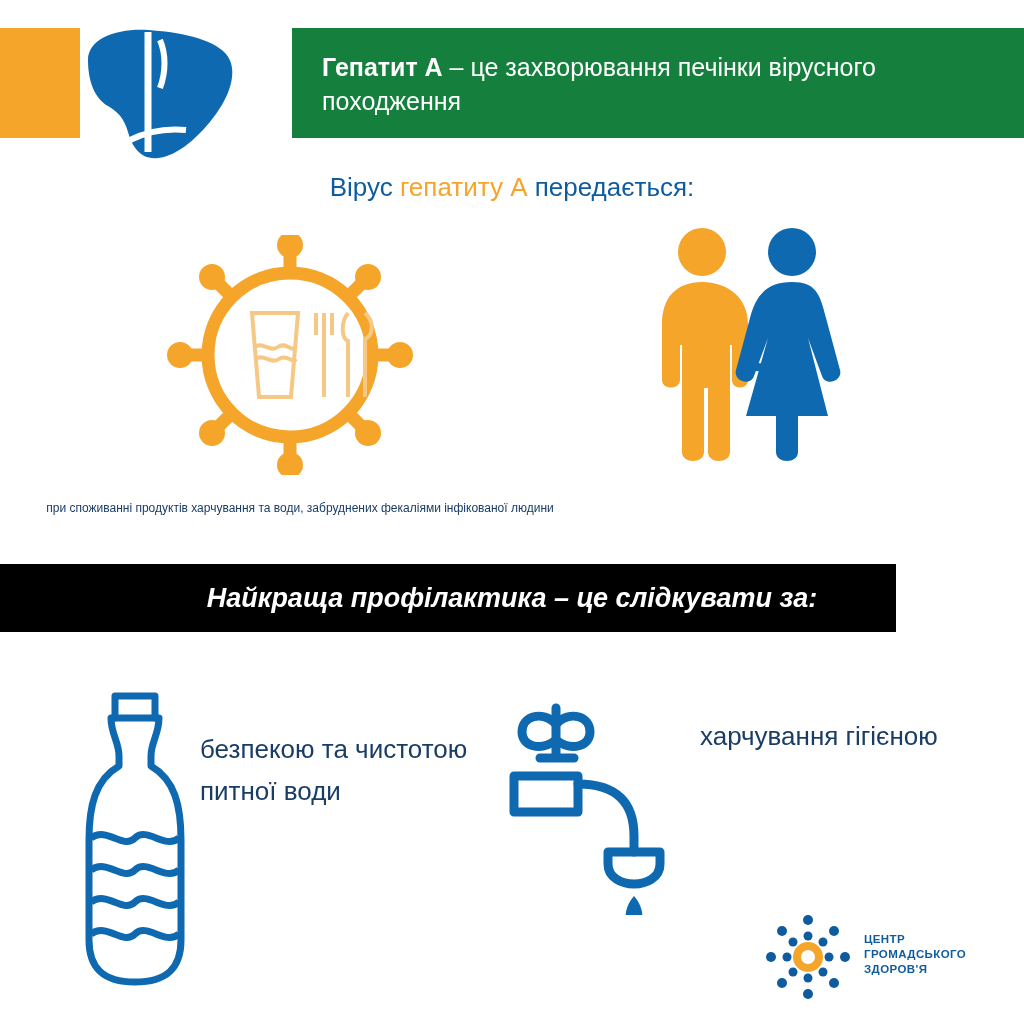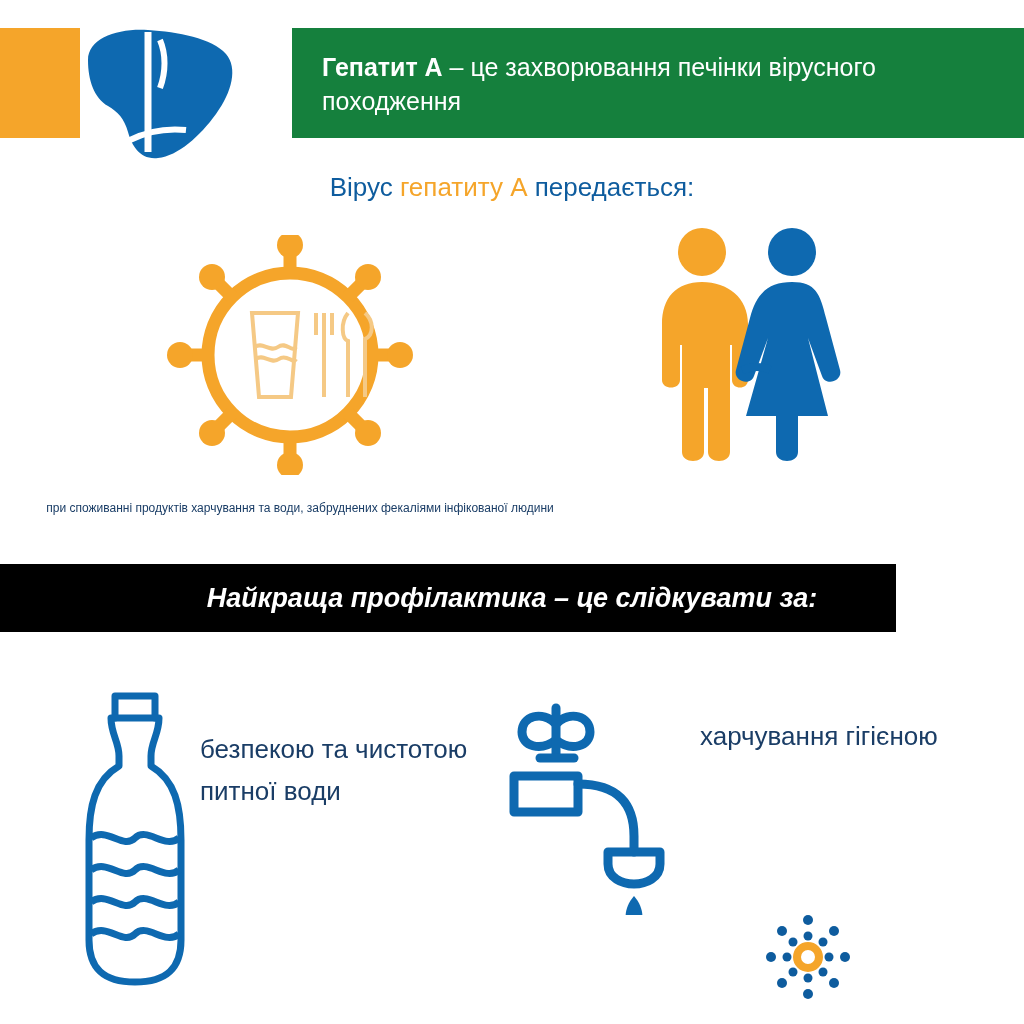--- a/index.html
+++ b/index.html
@@ -353,13 +353,18 @@
         <circle cx="27" cy="45" r="4.5"></circle>
         <circle cx="69" cy="45" r="4.5"></circle>
         <circle cx="33" cy="30" r="4.5"></circle>
         <circle cx="63" cy="30" r="4.5"></circle>
         <circle cx="33" cy="60" r="4.5"></circle>
         <circle cx="63" cy="60" r="4.5"></circle>
       </g>
       <circle cx="48" cy="45" r="11" fill="none" stroke="#f5a52a" stroke-width="8"></circle>
     </svg>
   </div>
+  <div class="logo-text">
+    <div>ЦЕНТР</div>
+    <div>ГРОМАДСЬКОГО</div>
+    <div>ЗДОРОВ'Я</div>
+  </div>
 </div>
 
 </body></html>

